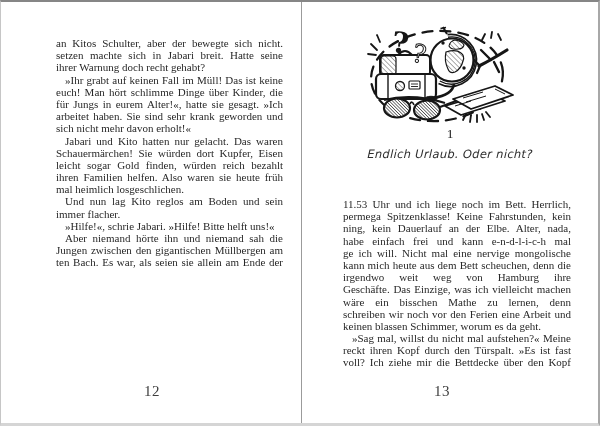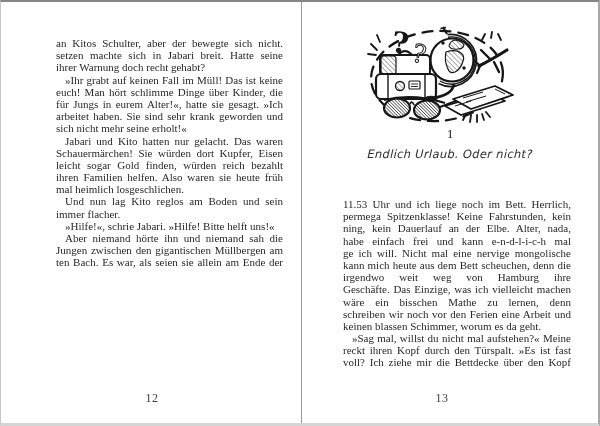--- a/index.html
+++ b/index.html
@@ -10,21 +10,21 @@
     border-left:1px solid #c6c6c6;border-right:2px solid #a8a8a8;
     font-family:"Liberation Serif","DejaVu Serif",serif;color:#282828;
   }
   .gutter{position:absolute;left:300px;top:0;bottom:0;width:1px;background:#9b9b9b;}
   .textblock{position:absolute;font-size:11px;line-height:12.2px;color:#282828;}
   .tb-left{left:55px;top:35px;width:227px;}
   .tb-right{left:342px;top:196px;width:228px;}
   .line{height:12.2px;overflow:hidden;text-align:justify;text-align-last:justify;}
   .line.end{text-align-last:left;}
   .line.ind{text-indent:9px;}
-  .pagenum{position:absolute;top:381px;font-size:12px;color:#3d3d3d;text-align:center;letter-spacing:.4px;margin-top:8px;}
+  .pagenum{position:absolute;top:381px;font-size:15px;color:#3d3d3d;text-align:center;letter-spacing:.4px;}
   .pn-left{left:1px;width:300px;}
   .pn-right{left:293px;width:296px;}
   .chapnum{position:absolute;left:301px;width:296px;top:124px;text-align:center;
     font-size:13.5px;color:#242424;}
   .chaptitle{position:absolute;left:301px;width:296px;top:145px;text-align:center;
     font-family:"DejaVu Sans","Liberation Sans",sans-serif;font-style:italic;
     font-size:11.5px;color:#2e2e2e;letter-spacing:.3px;transform:skewX(-2deg);}
   .illus{position:absolute;left:366px;top:22px;}
 </style>
 </head>
@@ -34,21 +34,21 @@
 
   <div>
     <div class="textblock tb-left">
         <div class="line">an Kitos Schulter, aber der bewegte sich nicht. Blankes Ent-</div>
         <div class="line">setzen machte sich in Jabari breit. Hatte seine Mutter mit</div>
         <div class="line end">ihrer Warnung doch recht gehabt?</div>
         <div class="line ind">»Ihr grabt auf keinen Fall im Müll! Das ist keine Arbeit</div>
         <div class="line">euch! Man hört schlimme Dinge über Kinder, die dort ge-</div>
         <div class="line">für Jungs in eurem Alter!«, hatte sie gesagt. »Ich verbiete es</div>
         <div class="line">arbeitet haben. Sie sind sehr krank geworden und haben</div>
-        <div class="line end">sich nicht mehr seine erholt!«</div>
+        <div class="line end">sich nicht mehr davon erholt!«</div>
         <div class="line ind">Jabari und Kito hatten nur gelacht. Das waren doch alles</div>
         <div class="line">Schauermärchen! Sie würden dort Kupfer, Eisen und viel-</div>
         <div class="line">leicht sogar Gold finden, würden reich bezahlt werden und</div>
         <div class="line">ihren Familien helfen. Also waren sie heute früh noch ein-</div>
         <div class="line end">mal heimlich losgeschlichen.</div>
         <div class="line ind">Und nun lag Kito reglos am Boden und sein Atem wurde</div>
         <div class="line end">immer flacher.</div>
         <div class="line ind end">»Hilfe!«, schrie Jabari. »Hilfe! Bitte helft uns!«</div>
         <div class="line ind">Aber niemand hörte ihn und niemand sah die beiden</div>
         <div class="line">Jungen zwischen den gigantischen Müllbergen am vergifte-</div>

